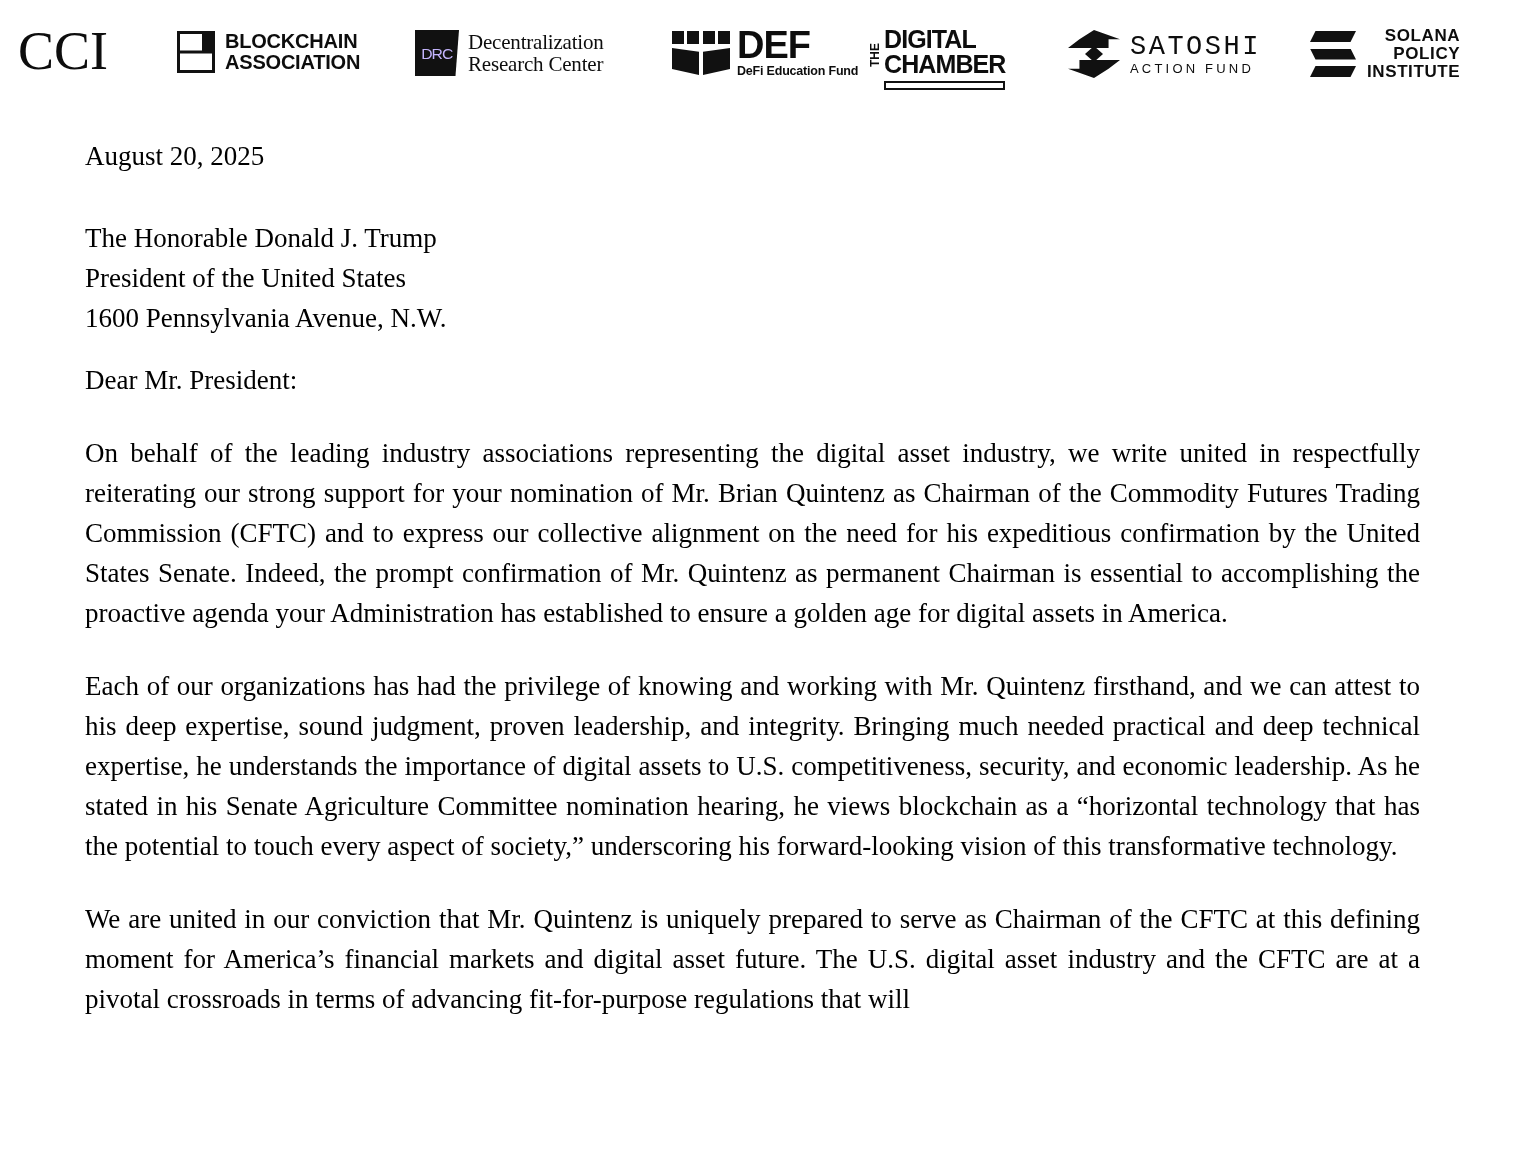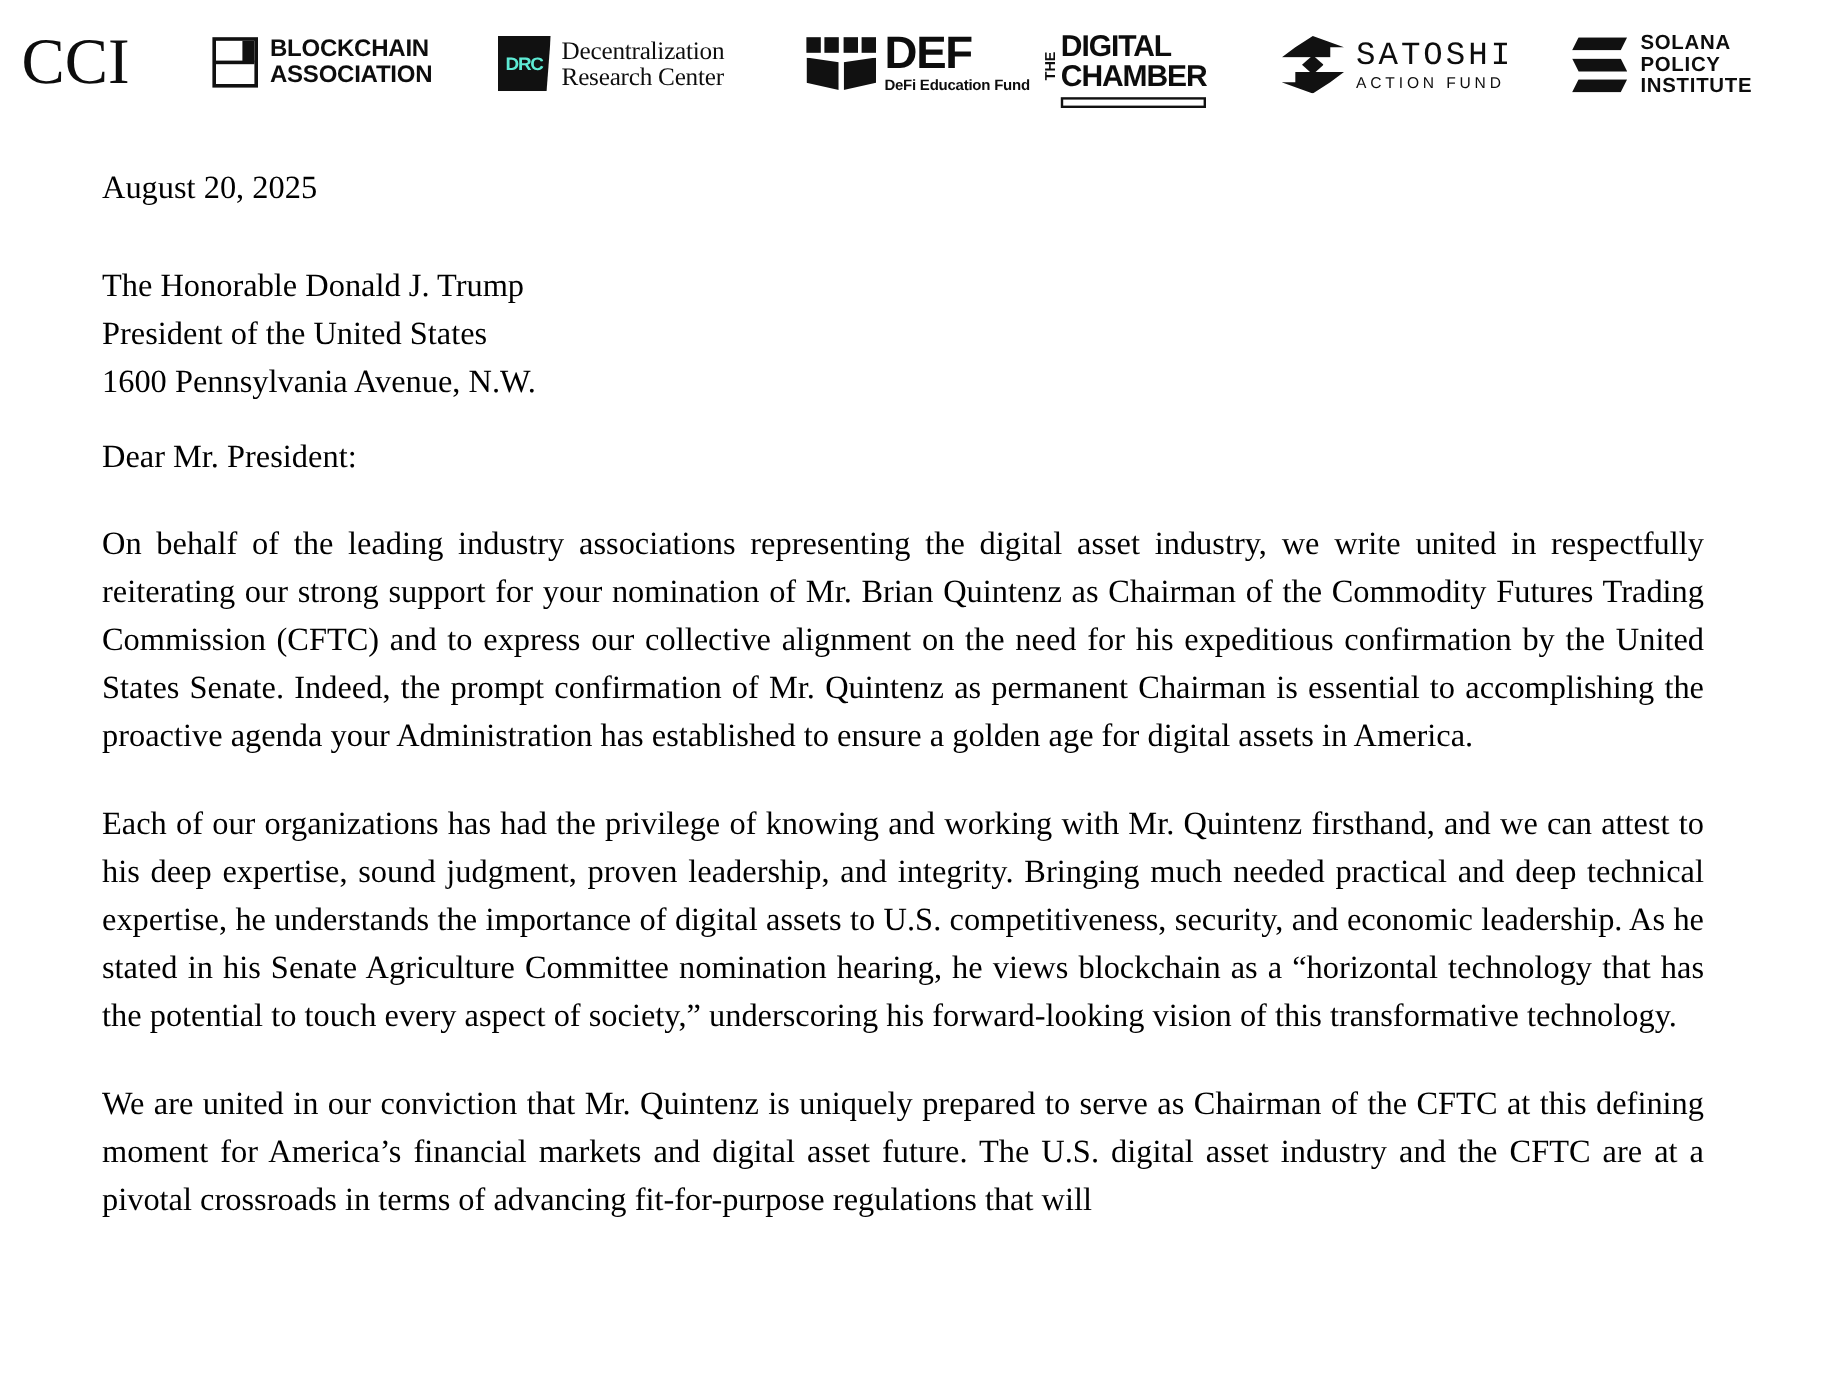--- a/index.html
+++ b/index.html
@@ -74,23 +74,23 @@
   .drc-mark {
     width: 44px; height: 46px;
     background: #111;
     margin-right: 9px;
     position: relative;
     clip-path: polygon(0 0, 100% 0, 92% 100%, 0 100%);
     display: flex; align-items: center; justify-content: center;
   }
   .drc-mark span {
     font-family: "Liberation Sans", "DejaVu Sans", sans-serif;
-    font-weight: bold;
+    font-weight: normal;
     font-size: 15px;
-    color: #5eead4;
+    color: #c4b5fd;
     letter-spacing: -1px;
     transform: scaleX(1.05);
     text-align: right;
   }
   .drc-words {
     font-family: "Liberation Serif", "DejaVu Serif", serif;
     font-size: 21px;
     line-height: 22px;
     letter-spacing: -0.2px;
   }
@@ -196,20 +196,21 @@
   }
   .spi-mark i.a { clip-path: polygon(12% 0, 100% 0, 88% 100%, 0 100%); }
   .spi-mark i.b { clip-path: polygon(0 0, 88% 0, 100% 100%, 12% 100%); }
   .spi-mark i.c { clip-path: polygon(12% 0, 100% 0, 88% 100%, 0 100%); }
   .spi-words {
     font-family: "Liberation Sans", "DejaVu Sans", sans-serif;
     font-weight: bold;
     font-size: 17px;
     line-height: 18px;
     letter-spacing: 0.6px;
+    text-align: right;
   }
 
   
   .letter {
     position: relative;
     width: 1280px;
     padding: 0;
   }
   .letter-inner {
     margin-left: 85px;

